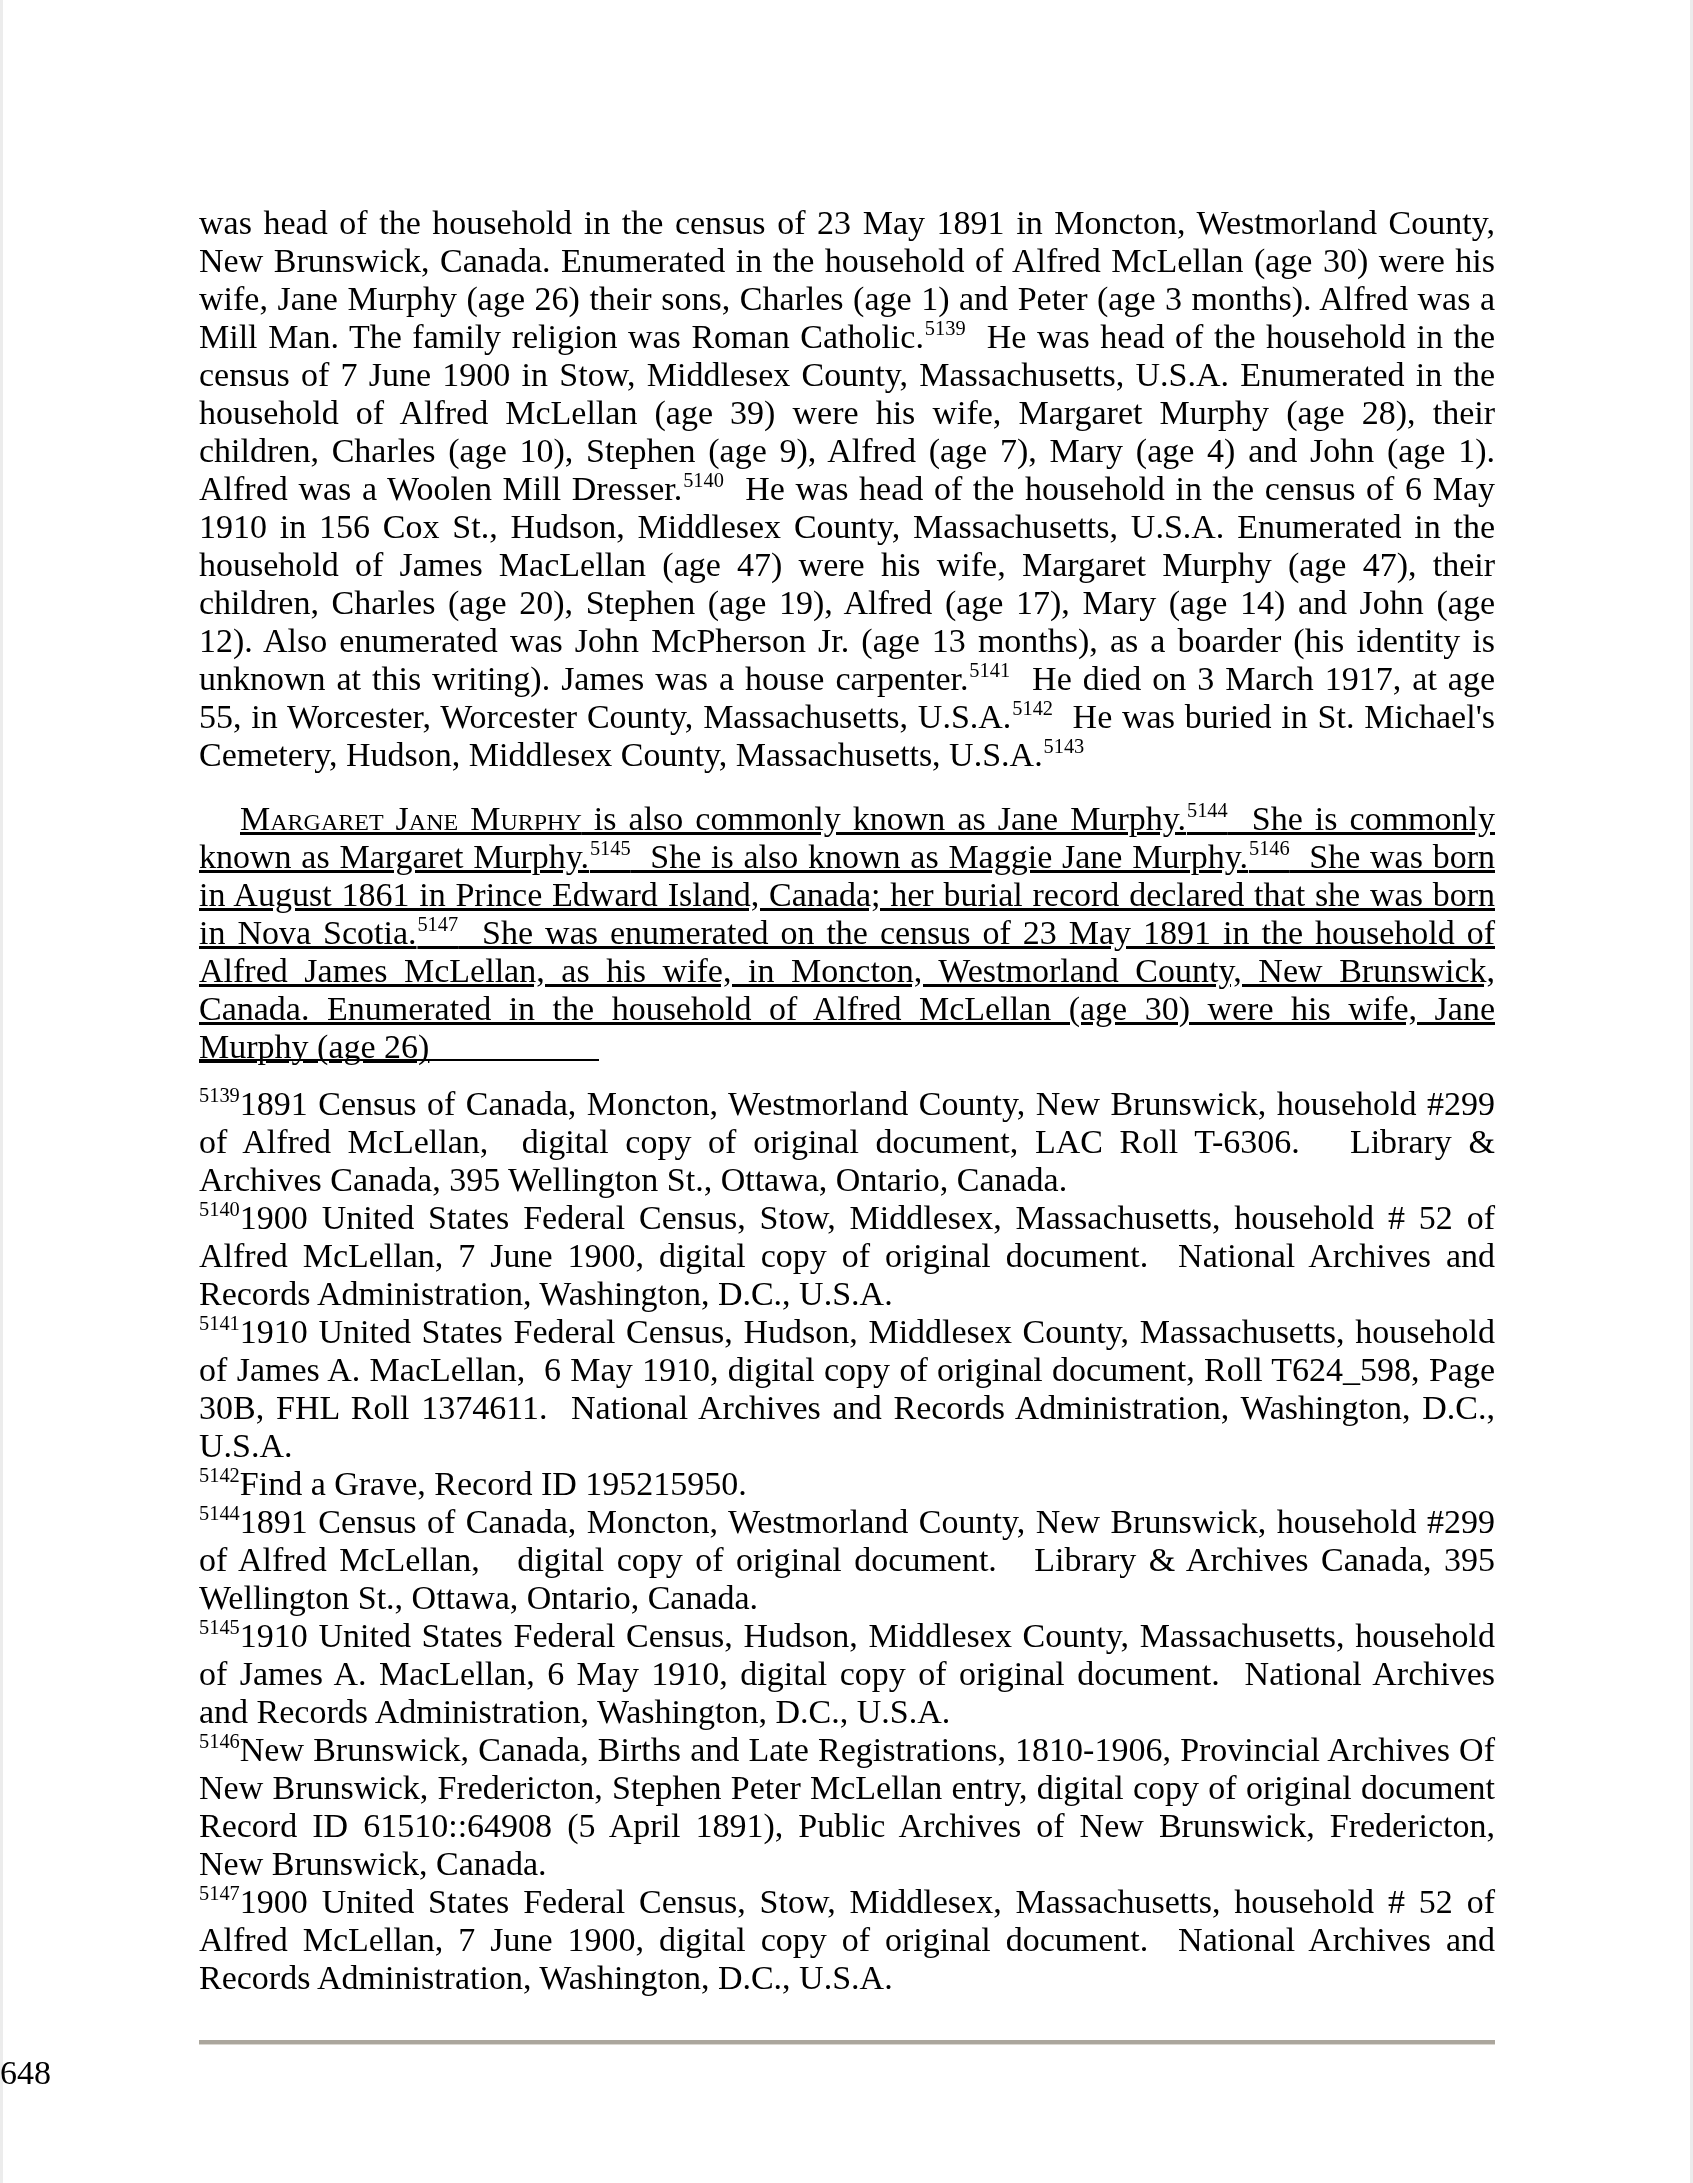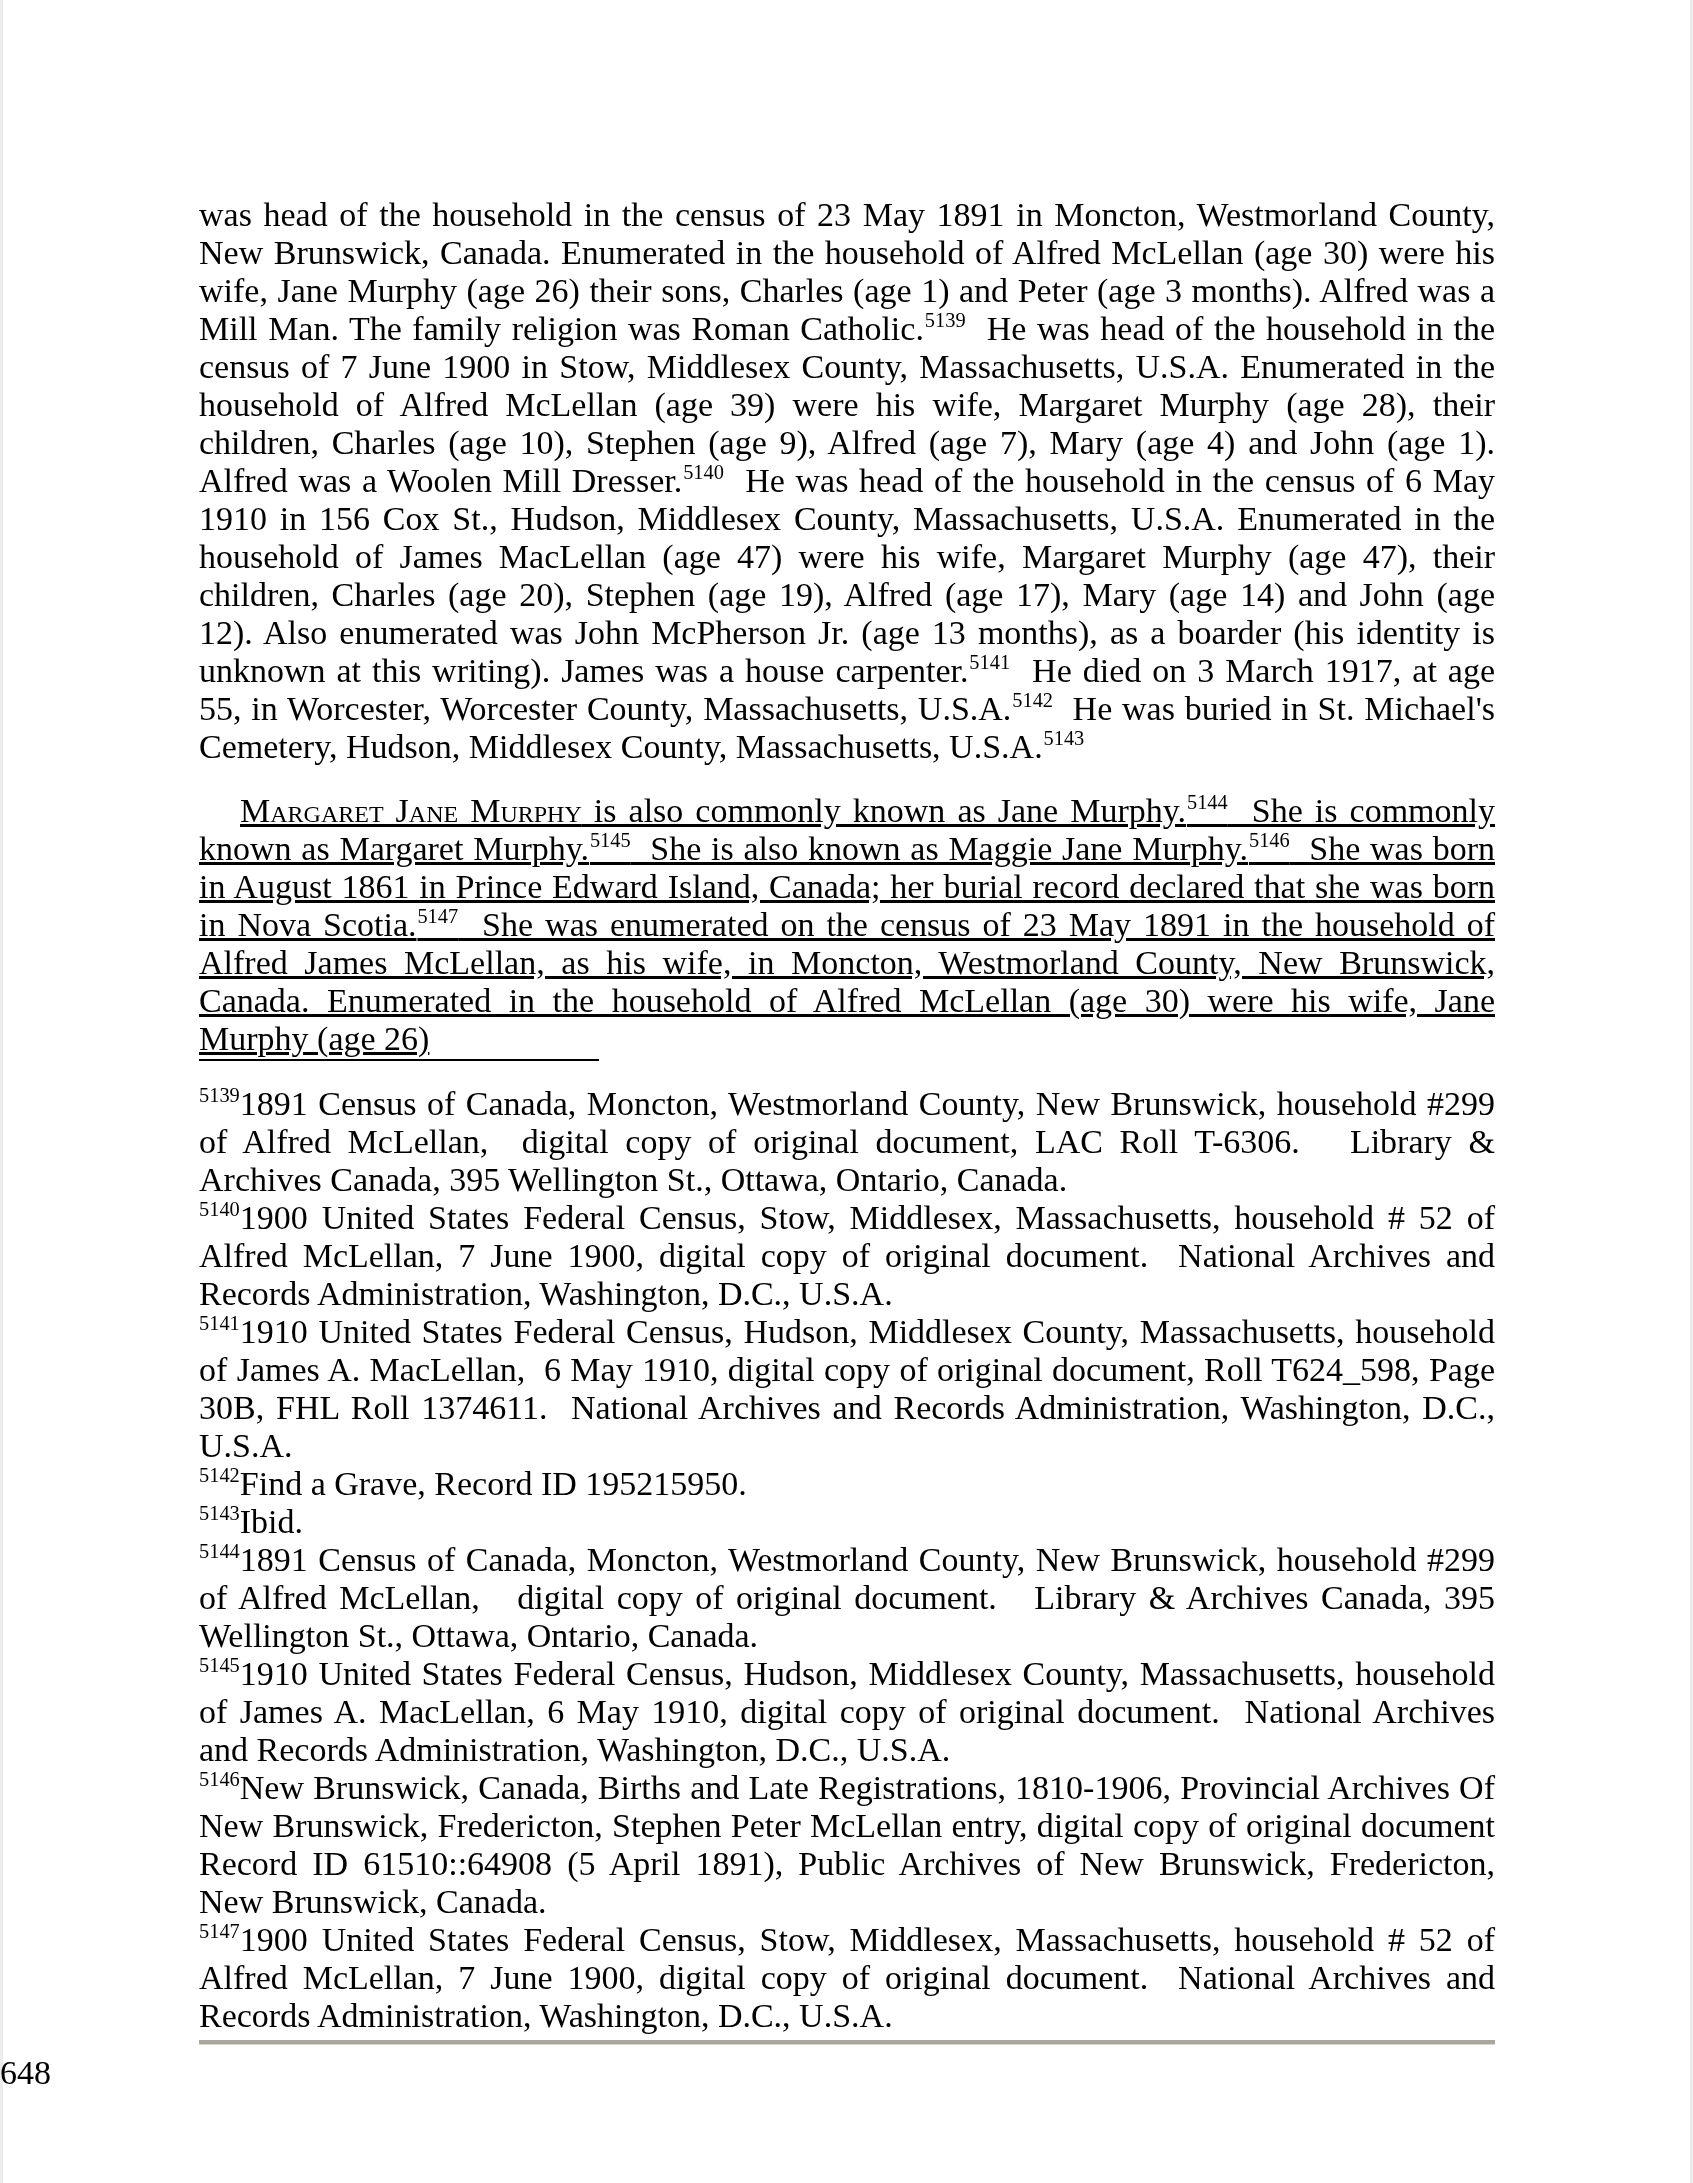--- a/index.html
+++ b/index.html
@@ -19,21 +19,21 @@
     position: absolute; left: 0; top: 0; width: 2.8px; height: 2184px;
     background: #ececec;
   }
   .edge-right {
     position: absolute; right: 0; top: 0; width: 2.8px; height: 2184px;
     background: #ececec;
   }
   .page-body {
     position: absolute;
     left: 199px;
-    top: 196px;
+    top: 204px;
     width: 1296px;
   }
   .para {
     font-size: 34px;
     line-height: 38px;
     text-align: justify;
     margin: 0;
     hyphens: none;
   }
   .para + .para {
@@ -107,21 +107,20 @@
   <p class="para indent"><span class="sc">Margaret Jane Murphy</span><span> is also commonly known as Jane Murphy.</span><sup class="fn">5144</sup><span>&nbsp; She is commonly known as Margaret Murphy.</span><sup class="fn">5145</sup><span>&nbsp; She is also known as Maggie Jane Murphy.</span><sup class="fn">5146</sup><span>&nbsp; She was born in August 1861 in Prince Edward Island, Canada; her burial record declared that she was born in Nova Scotia.</span><sup class="fn">5147</sup><span>&nbsp; She was enumerated on the census of 23 May 1891 in the household of Alfred James McLellan, as his wife, in Moncton, Westmorland County, New Brunswick, Canada. Enumerated in the household of Alfred McLellan (age 30) were his wife, Jane Murphy (age 26)</span></p>
 </main>
 
 <div class="fn-sep"></div>
 
 <section class="footnotes">
   <p class="footnote"><sup>5139</sup><span>1891 Census of Canada, Moncton, Westmorland County, New Brunswick, household #299 of Alfred McLellan,&nbsp; digital copy of original document, LAC Roll T-6306.&nbsp;&nbsp; Library &amp; Archives Canada, 395 Wellington St., Ottawa, Ontario, Canada.</span></p>
   <p class="footnote"><sup>5140</sup><span>1900 United States Federal Census, Stow, Middlesex, Massachusetts, household # 52 of Alfred McLellan, 7 June 1900, digital copy of original document.&nbsp; National Archives and Records Administration, Washington, D.C., U.S.A.</span></p>
   <p class="footnote"><sup>5141</sup><span>1910 United States Federal Census, Hudson, Middlesex County, Massachusetts, household of James A. MacLellan,&nbsp; 6 May 1910, digital copy of original document, Roll T624_598, Page 30B, FHL Roll 1374611.&nbsp; National Archives and Records Administration, Washington, D.C., U.S.A.</span></p>
   <p class="footnote"><sup>5142</sup><span>Find a Grave, Record ID 195215950.</span></p>
-  <p class="footnote"><sup>5143</sup><span>Ibid.</span></p>
   <p class="footnote"><sup>5144</sup><span>1891 Census of Canada, Moncton, Westmorland County, New Brunswick, household #299 of Alfred McLellan,&nbsp;&nbsp; digital copy of original document.&nbsp;&nbsp; Library &amp; Archives Canada, 395 Wellington St., Ottawa, Ontario, Canada.</span></p>
   <p class="footnote"><sup>5145</sup><span>1910 United States Federal Census, Hudson, Middlesex County, Massachusetts, household of James A. MacLellan, 6 May 1910, digital copy of original document.&nbsp; National Archives and Records Administration, Washington, D.C., U.S.A.</span></p>
   <p class="footnote"><sup>5146</sup><span>New Brunswick, Canada, Births and Late Registrations, 1810-1906, Provincial Archives Of New Brunswick, Fredericton, Stephen Peter McLellan entry, digital copy of original document Record ID 61510::64908 (5 April 1891), Public Archives of New Brunswick, Fredericton, New Brunswick, Canada.</span></p>
   <p class="footnote"><sup>5147</sup><span>1900 United States Federal Census, Stow, Middlesex, Massachusetts, household # 52 of Alfred McLellan, 7 June 1900, digital copy of original document.&nbsp; National Archives and Records Administration, Washington, D.C., U.S.A.</span></p>
 </section>
 
 <div class="footer-rule"></div>
 <div class="page-number">648</div>
 
 

